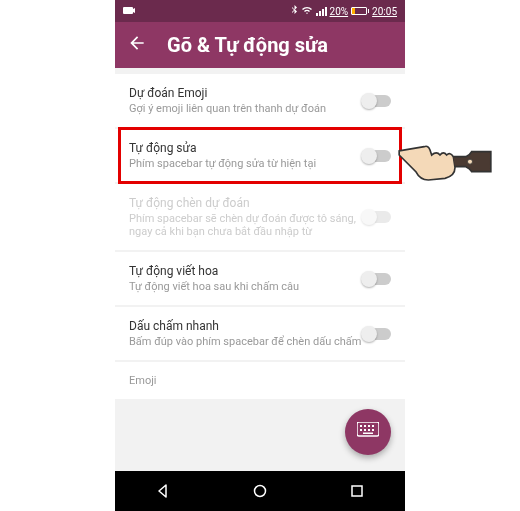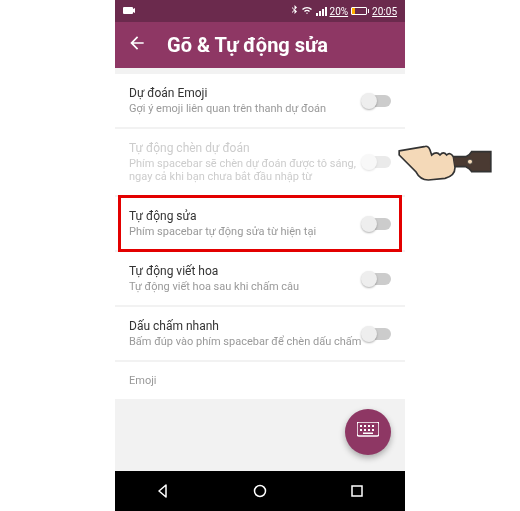--- a/index.html
+++ b/index.html
@@ -227,34 +227,34 @@
   </div>
 
   <div class="settings-list">
       <div class="setting-row">
         <div class="setting-text">
           <div class="setting-title">Dự đoán Emoji</div>
           <div class="setting-sub">Gợi ý emoji liên quan trên thanh dự đoán</div>
         </div>
         <div class="toggle"></div>
       </div>
+      <div class="setting-row">
+        <div class="setting-text">
+          <div class="setting-title">Tự động sửa</div>
+          <div class="setting-sub">Phím spacebar tự động sửa từ hiện tại</div>
+        </div>
+        <div class="toggle"></div>
+        <div class="highlight-box"></div>
+      </div>
       <div class="setting-row disabled">
         <div class="setting-text">
           <div class="setting-title">Tự động chèn dự đoán</div>
           <div class="setting-sub">Phím spacebar sẽ chèn dự đoán được tô sáng, ngay cả khi bạn chưa bắt đầu nhập từ</div>
         </div>
         <div class="toggle"></div>
-      </div>
-      <div class="setting-row">
-        <div class="setting-text">
-          <div class="setting-title">Tự động sửa</div>
-          <div class="setting-sub">Phím spacebar tự động sửa từ hiện tại</div>
-        </div>
-        <div class="toggle"></div>
-        <div class="highlight-box"></div>
       </div>
       <div class="setting-row">
         <div class="setting-text">
           <div class="setting-title">Tự động viết hoa</div>
           <div class="setting-sub">Tự động viết hoa sau khi chấm câu</div>
         </div>
         <div class="toggle"></div>
       </div>
       <div class="setting-row">
         <div class="setting-text">

